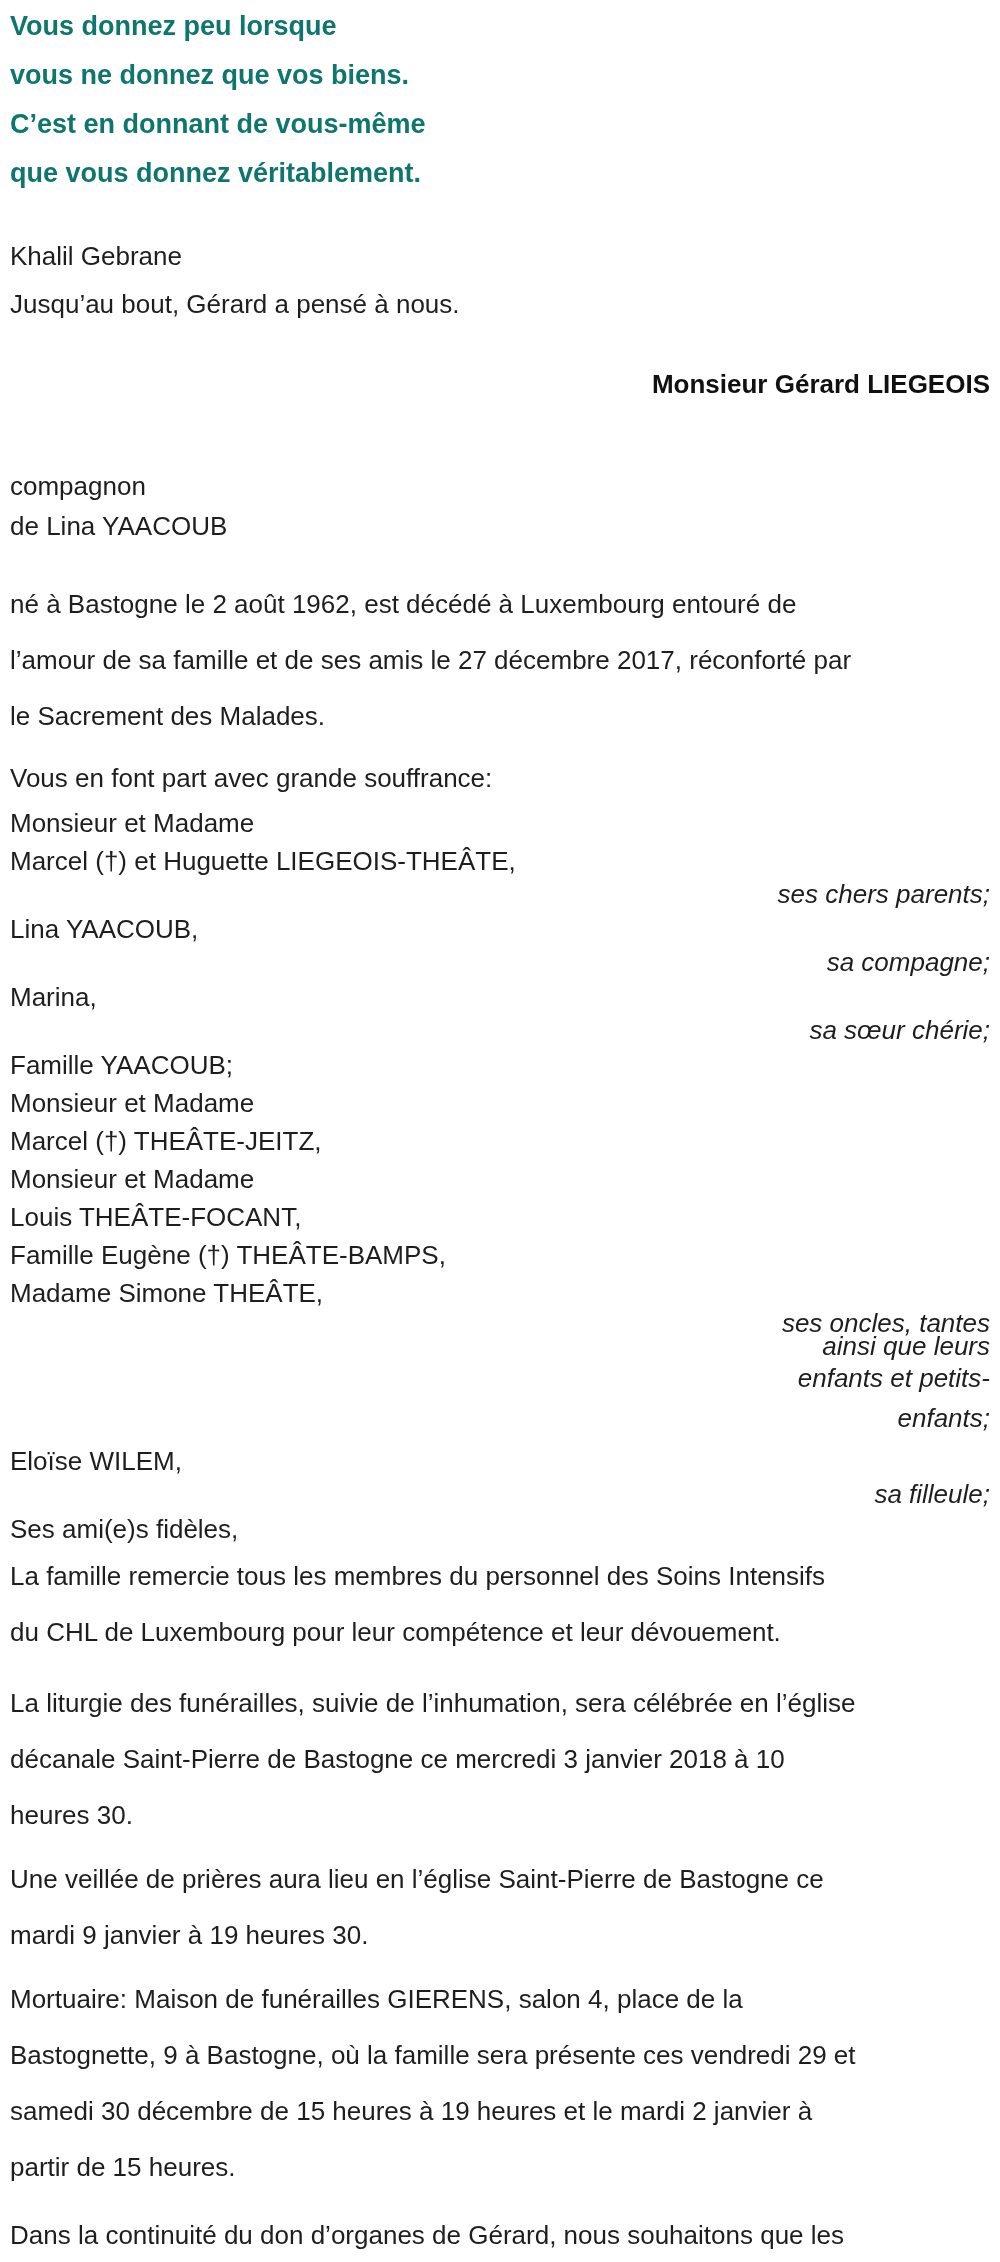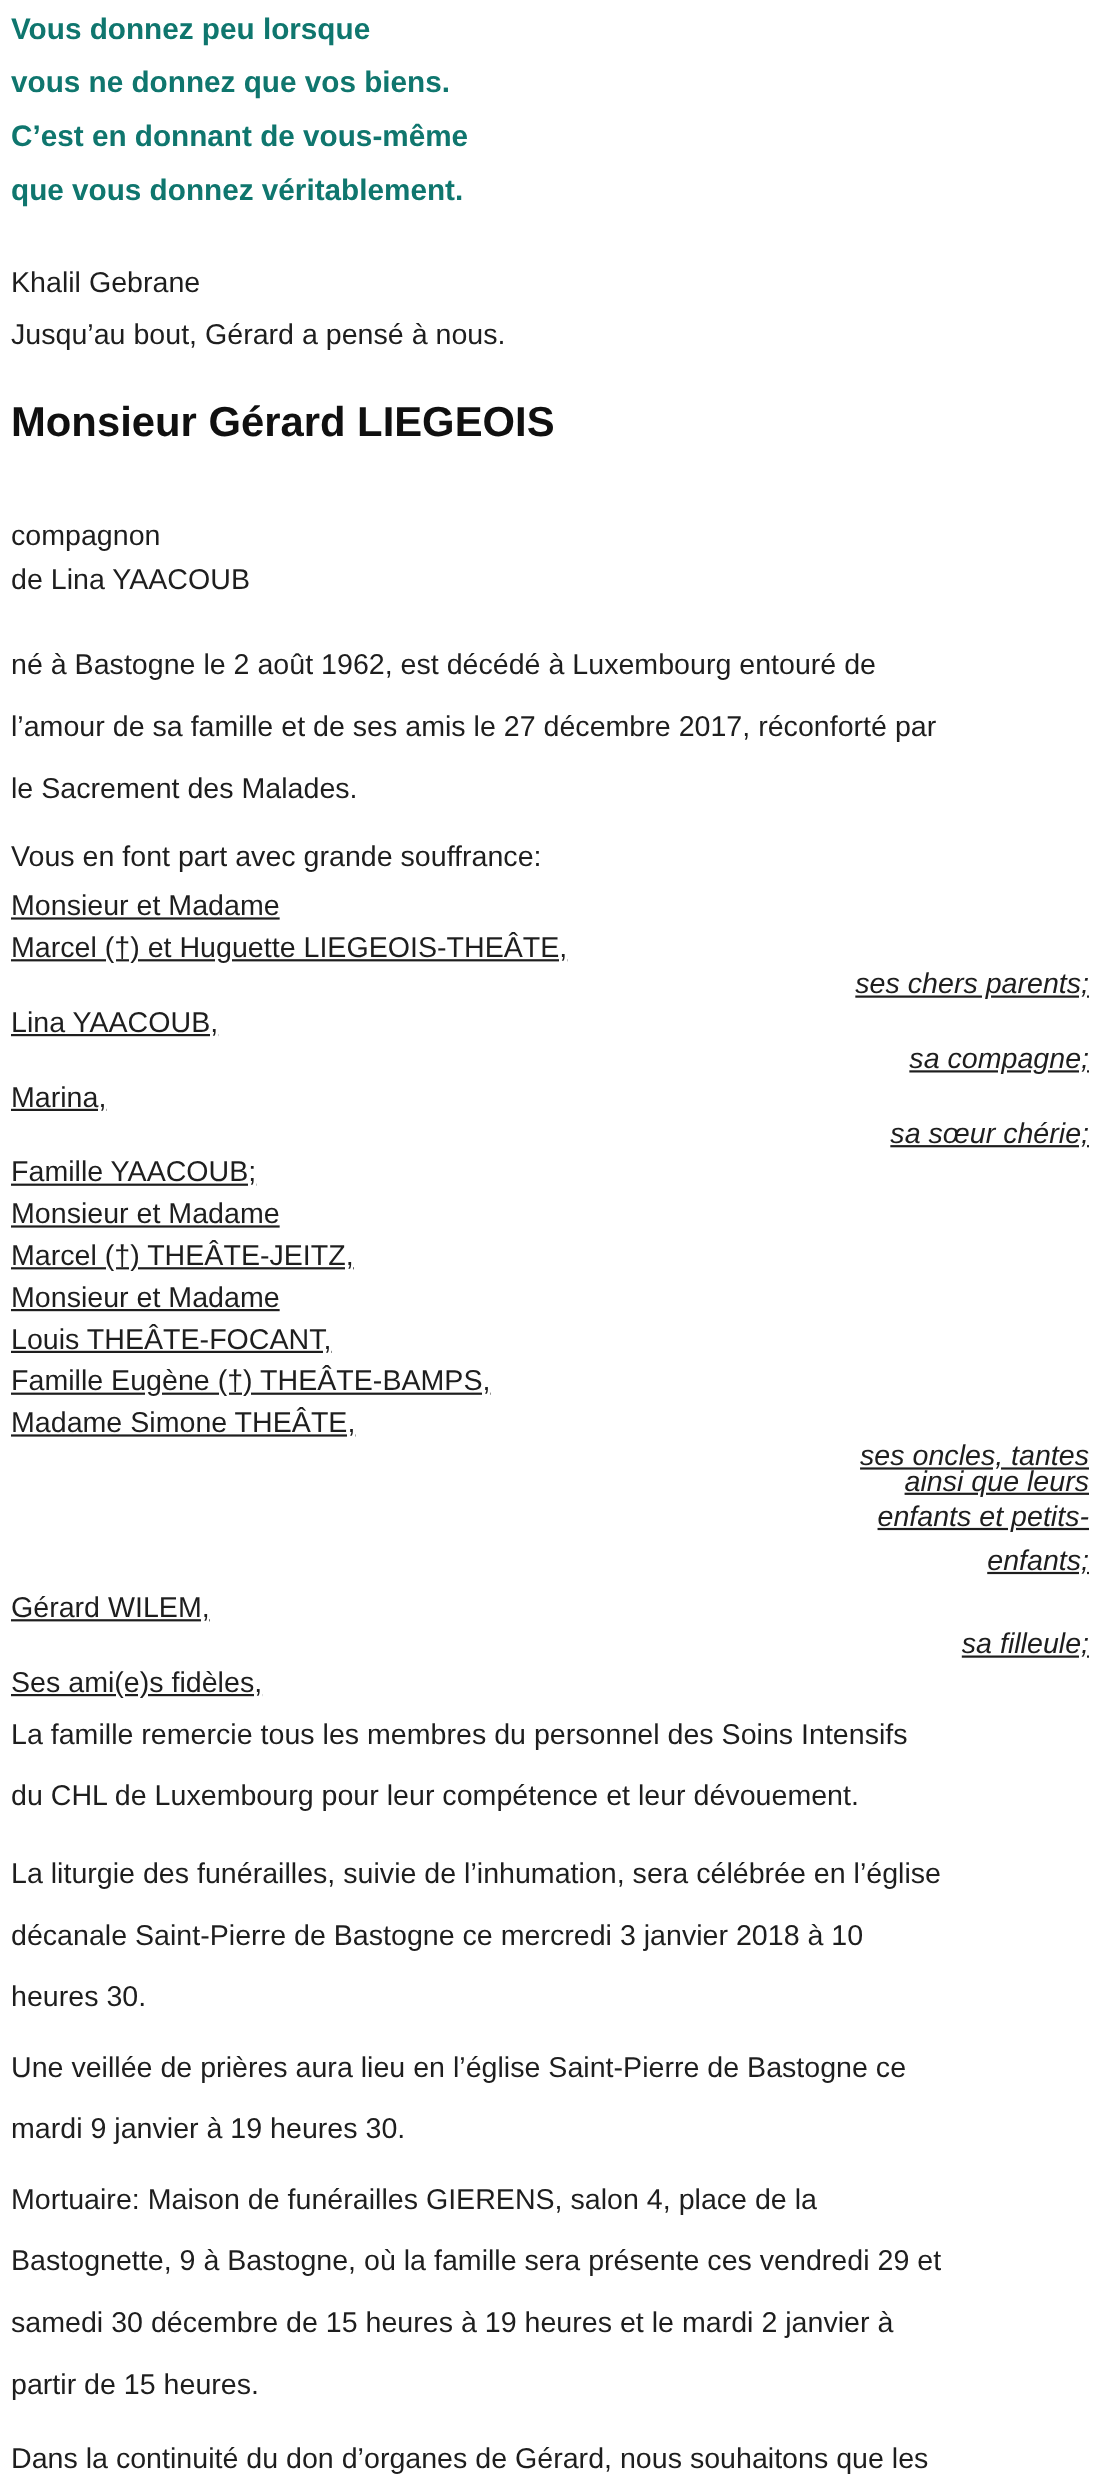--- a/index.html
+++ b/index.html
@@ -14,31 +14,32 @@
     overflow-x: hidden;
   }
   .quote {
     font-weight: 700;
     font-size: 27px;
     line-height: 49px;
     color: #0f766e;
   }
   .byline { line-height: 48px; margin-top: 34px; }
   .title {
-    font-size: 38px;
+    font-size: 26px;
     font-weight: 700;
     line-height: 48px;
     margin: 32px 0 0 0;
     color: #101010;
+    text-align: right;
   }
   .relation { line-height: 40px; margin-top: 58px; }
   .para { line-height: 56px; white-space: pre; }
   .announce { margin-top: 30px; }
   .intro { margin-top: 14px; line-height: 40px; }
-  .mourners { margin-top: 6px; text-decoration: underline; }
+  .mourners { margin-top: 6px; }
   .m-name { line-height: 38px; white-space: pre; }
   .role {
     font-style: italic;
     text-align: right;
     line-height: 28px;
     margin-bottom: 2px;
   }
   .role-tight {
     font-style: italic;
     text-align: right;
@@ -113,21 +114,21 @@
       <div class="m-name">Louis THEÂTE-FOCANT,</div>
       <div class="m-name">Famille Eugène (†) THEÂTE-BAMPS,</div>
       <div class="m-name">Madame Simone THEÂTE,</div>
       <div class="role-tight">ses oncles, tantes</div>
       <div class="role-tight">ainsi que leurs</div>
       <div class="role-norm">enfants et petits-</div>
       <div class="role-norm mb4">enfants;</div>
     </div>
 
     <div>
-      <div class="m-name">Gérard WILEM,</div>
+      <div class="m-name">Eloïse WILEM,</div>
       <div class="role">sa filleule;</div>
     </div>
 
     <div>
       <div class="m-name">Ses ami(e)s fidèles,</div>
     </div>
 
   </div>
 
   <div class="para thanks">La famille remercie tous les membres du personnel des Soins Intensifs

